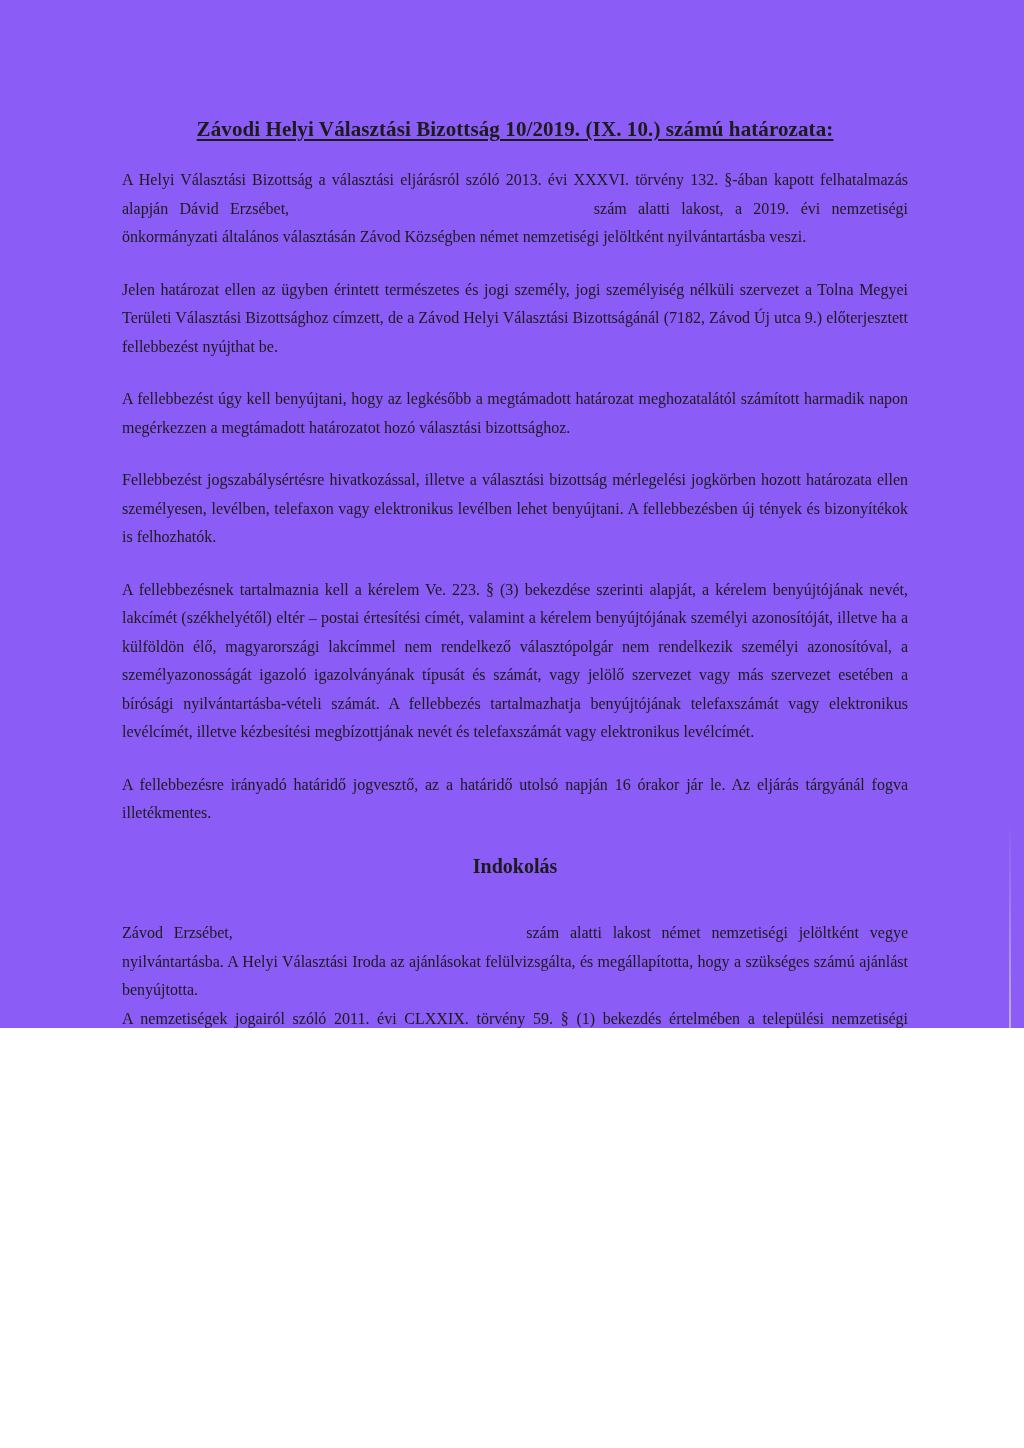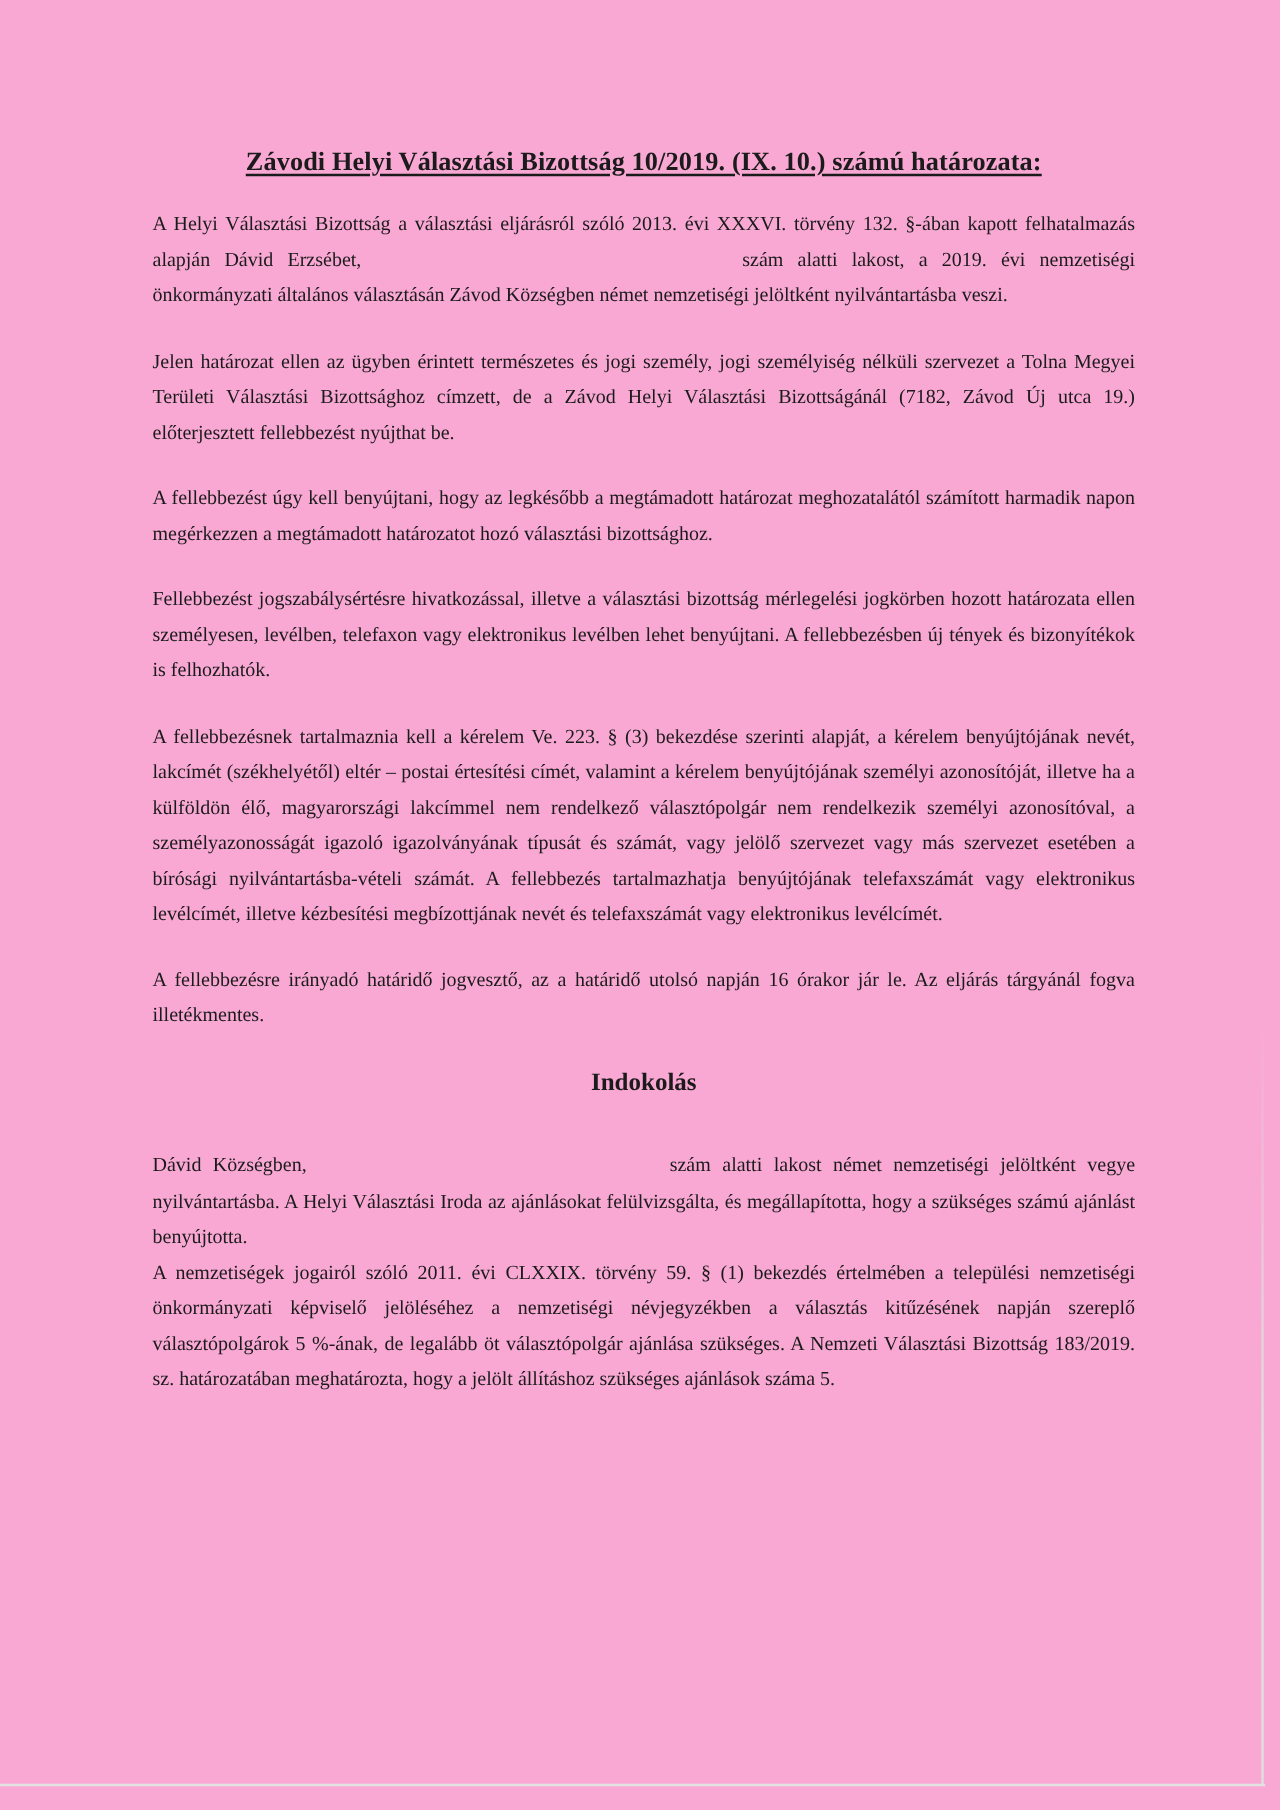--- a/index.html
+++ b/index.html
@@ -10,22 +10,22 @@
     width: 1024px;
     height: 1448px;
     background: #ffffff;
     font-family: "Liberation Serif", serif;
     color: #1b1b1b;
     overflow: hidden;
   }
   .scan-page {
     position: relative;
     width: 1024px;
-    height: 1448px;
-    background: #f9a8d4;
+    height: 1028px;
+    background: #8b5cf6;
     overflow: hidden;
   }
   .content {
     position: absolute;
     left: 122px;
     top: 114px;
     width: 786px;
   }
   .doc-title {
     font-size: 21px;
@@ -80,33 +80,33 @@
 </head>
 <body>
 
 <div class="scan-page">
   <div class="content">
 
     <h1 class="doc-title">Závodi Helyi Választási Bizottság 10/2019. (IX. 10.) számú határozata:</h1>
 
     <p class="para"><span>A Helyi Választási Bizottság a választási eljárásról szóló 2013. évi XXXVI. törvény 132. §-ában kapott felhatalmazás alapján Dávid Erzsébet,</span> <span class="redaction-gap gap-a"></span> <span>szám alatti lakost, a 2019. évi nemzetiségi önkormányzati általános választásán Závod Községben német nemzetiségi jelöltként nyilvántartásba veszi.</span></p>
 
-    <p class="para">Jelen határozat ellen az ügyben érintett természetes és jogi személy, jogi személyiség nélküli szervezet a Tolna Megyei Területi Választási Bizottsághoz címzett, de a Závod Helyi Választási Bizottságánál (7182, Závod Új utca 19.) előterjesztett fellebbezést nyújthat be.</p>
+    <p class="para">Jelen határozat ellen az ügyben érintett természetes és jogi személy, jogi személyiség nélküli szervezet a Tolna Megyei Területi Választási Bizottsághoz címzett, de a Závod Helyi Választási Bizottságánál (7182, Závod Új utca 9.) előterjesztett fellebbezést nyújthat be.</p>
 
     <p class="para">A fellebbezést úgy kell benyújtani, hogy az legkésőbb a megtámadott határozat meghozatalától számított harmadik napon megérkezzen a megtámadott határozatot hozó választási bizottsághoz.</p>
 
     <p class="para">Fellebbezést jogszabálysértésre hivatkozással, illetve a választási bizottság mérlegelési jogkörben hozott határozata ellen személyesen, levélben, telefaxon vagy elektronikus levélben lehet benyújtani. A fellebbezésben új tények és bizonyítékok is felhozhatók.</p>
 
     <p class="para">A fellebbezésnek tartalmaznia kell a kérelem Ve. 223. § (3) bekezdése szerinti alapját, a kérelem benyújtójának nevét, lakcímét (székhelyétől) eltér – postai értesítési címét, valamint a kérelem benyújtójának személyi azonosítóját, illetve ha a külföldön élő, magyarországi lakcímmel nem rendelkező választópolgár nem rendelkezik személyi azonosítóval, a személyazonosságát igazoló igazolványának típusát és számát, vagy jelölő szervezet vagy más szervezet esetében a bírósági nyilvántartásba-vételi számát. A fellebbezés tartalmazhatja benyújtójának telefaxszámát vagy elektronikus levélcímét, illetve kézbesítési megbízottjának nevét és telefaxszámát vagy elektronikus levélcímét.</p>
 
     <p class="para">A fellebbezésre irányadó határidő jogvesztő, az a határidő utolsó napján 16 órakor jár le. Az eljárás tárgyánál fogva illetékmentes.</p>
 
     <h2 class="section-heading">Indokolás</h2>
 
-    <p class="para no-gap"><span>Dávid Községben,</span> <span class="redaction-gap gap-b"></span> <span>szám alatti lakost német nemzetiségi jelöltként vegye nyilvántartásba. A Helyi Választási Iroda az ajánlásokat felülvizsgálta, és megállapította, hogy a szükséges számú ajánlást benyújtotta.</span></p>
+    <p class="para no-gap"><span>Závod Erzsébet,</span> <span class="redaction-gap gap-b"></span> <span>szám alatti lakost német nemzetiségi jelöltként vegye nyilvántartásba. A Helyi Választási Iroda az ajánlásokat felülvizsgálta, és megállapította, hogy a szükséges számú ajánlást benyújtotta.</span></p>
 
     <p class="para no-gap">A nemzetiségek jogairól szóló 2011. évi CLXXIX. törvény 59. § (1) bekezdés értelmében a települési nemzetiségi önkormányzati képviselő jelöléséhez a nemzetiségi névjegyzékben a választás kitűzésének napján szereplő választópolgárok 5 %-ának, de legalább öt választópolgár ajánlása szükséges. A Nemzeti Választási Bizottság 183/2019. sz. határozatában meghatározta, hogy a jelölt állításhoz szükséges ajánlások száma 5.</p>
 
   </div>
 
   <div class="scan-edge-right"></div>
   <div class="scan-edge-bottom"></div>
 </div>
 
 </body></html>

